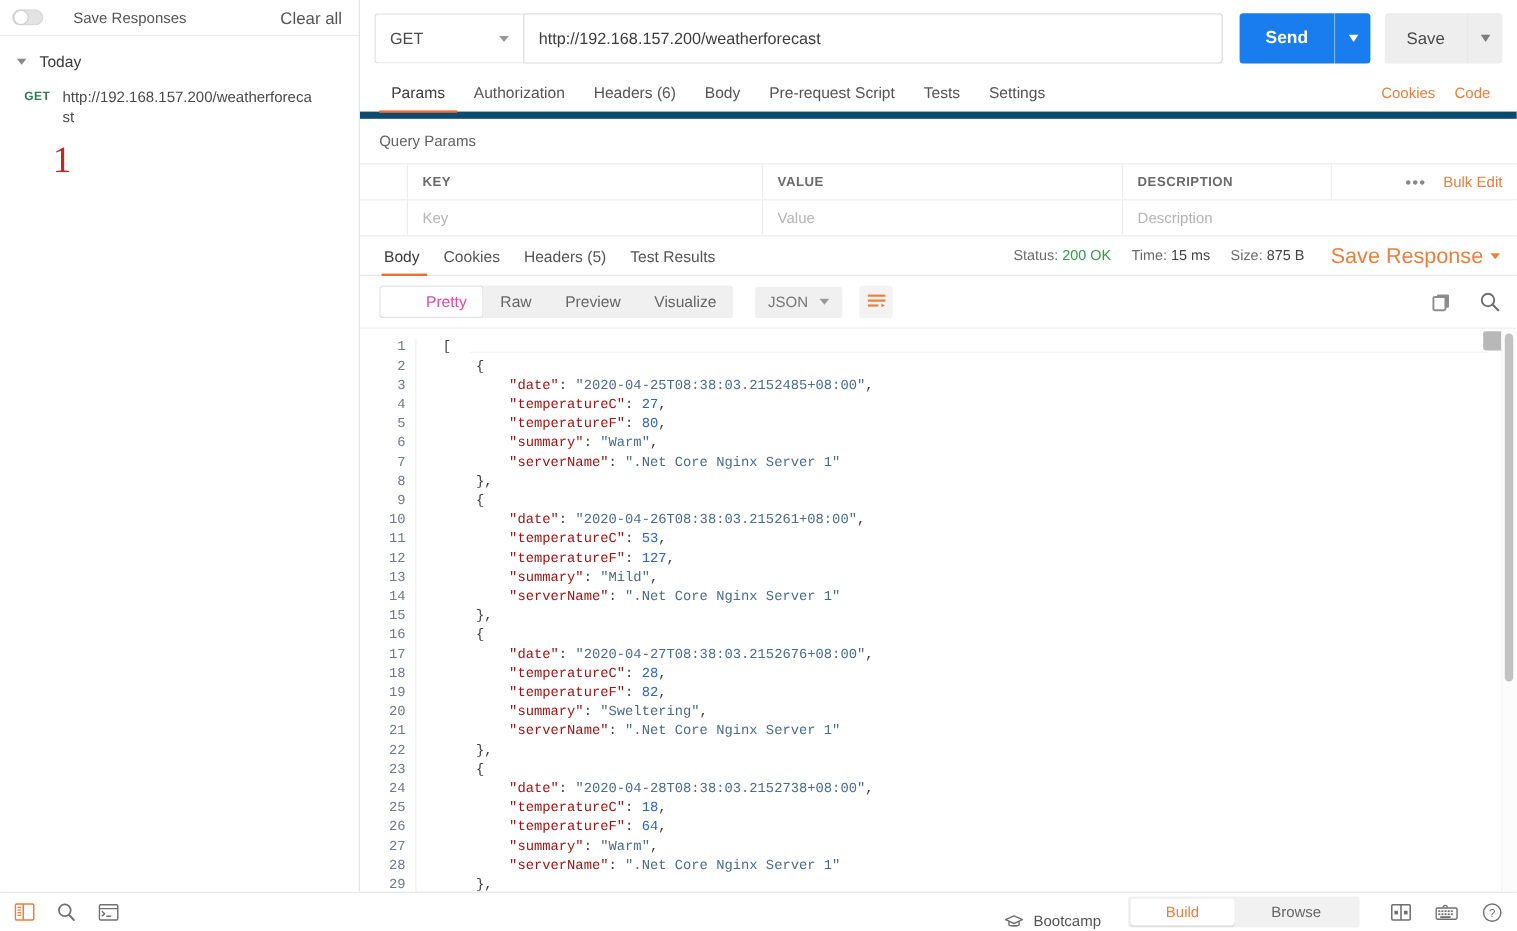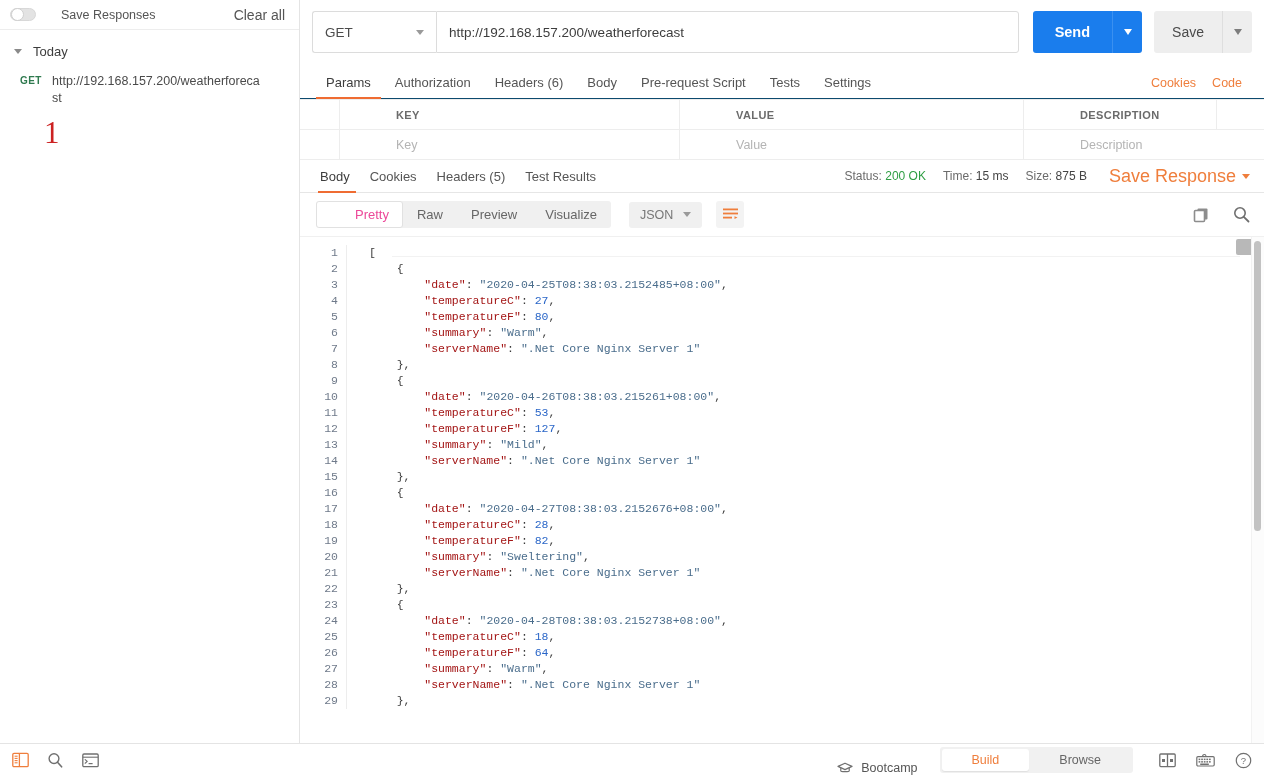--- a/index.html
+++ b/index.html
@@ -212,21 +212,21 @@
     border-left: 4.5px solid transparent;
     border-right: 4.5px solid transparent;
     border-top: 6px solid #7d7d7d;
     display: block;
   }
 
   
   .req-tabs {
     display: flex;
     align-items: flex-end;
-    border-bottom: 1px solid #0c4a6e;
+    border-bottom: 6px solid #0c4a6e;
     padding: 0 14px;
     height: 35px;
     flex-shrink: 0;
     text-align: center;
   }
   .rt {
     font-size: 13px;
     color: #555;
     padding: 0 12px 9px 12px;
     cursor: pointer;
@@ -256,21 +256,20 @@
     color: #626262;
     padding: 12px 0 11px 16px;
     flex-shrink: 0;
   }
   .qp-table { flex-shrink: 0; }
   .qp-row {
     display: flex;
     border-top: 1px solid #ededed;
     height: 30px;
     align-items: center;
-    gap: 44px;
   }
   .qp-row.head { background: #fff; }
   .qp-check { width: 40px; height: 100%; border-right: 1px solid #ededed; flex-shrink: 0; }
   .qp-cell {
     height: 100%;
     display: flex; align-items: center;
     padding: 0 12px;
     border-right: 1px solid #ededed;
     font-size: 11px;
     color: #6b6b6b;
@@ -555,20 +554,21 @@
         <div class="rt">Headers (6)</div>
         <div class="rt">Body</div>
         <div class="rt">Pre-request Script</div>
         <div class="rt">Tests</div>
         <div class="rt">Settings</div>
         <div class="rt-spacer"></div>
         <div class="rt-link">Cookies</div>
         <div class="rt-link">Code</div>
       </div>
 
+      <div class="qp-title">Query Params</div>
 
       <div class="qp-table">
         <div class="qp-row head">
           <div class="qp-check"></div>
           <div class="qp-cell k">KEY</div>
           <div class="qp-cell v">VALUE</div>
           <div class="qp-cell d">DESCRIPTION</div>
           <div class="qp-tools">
             <span class="dots">•••</span>
             <span class="bulk">Bulk Edit</span>

